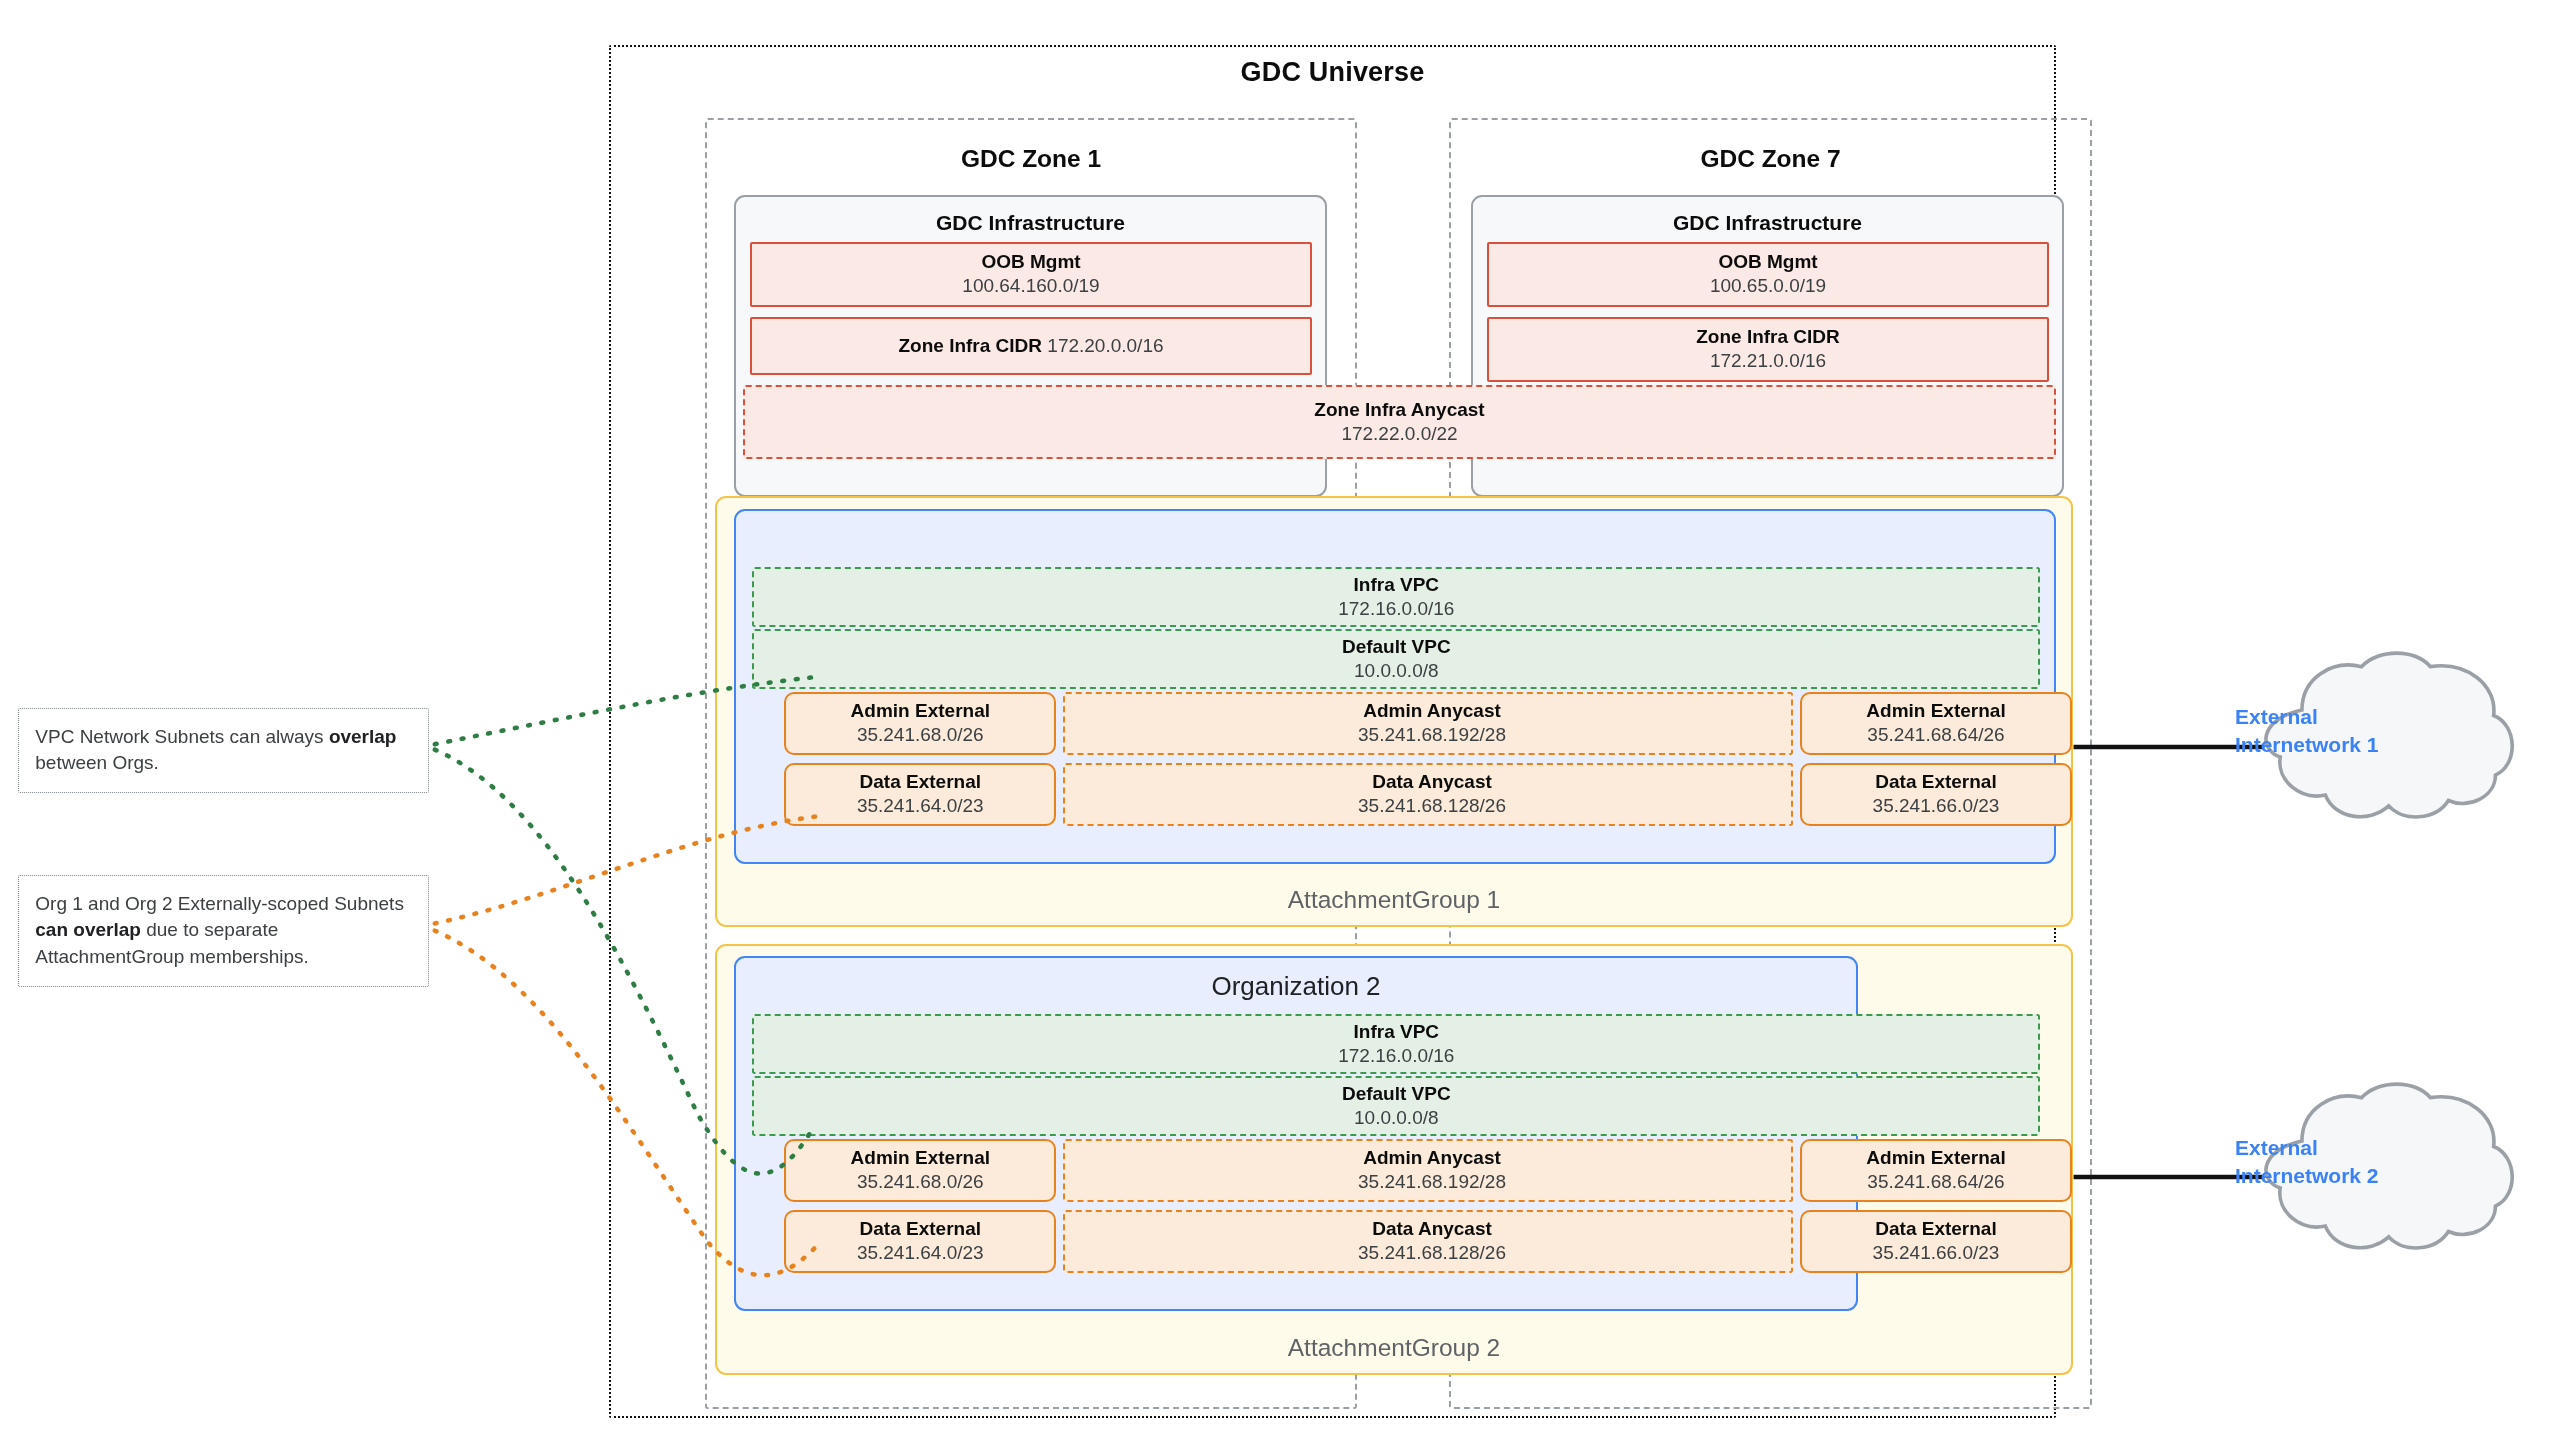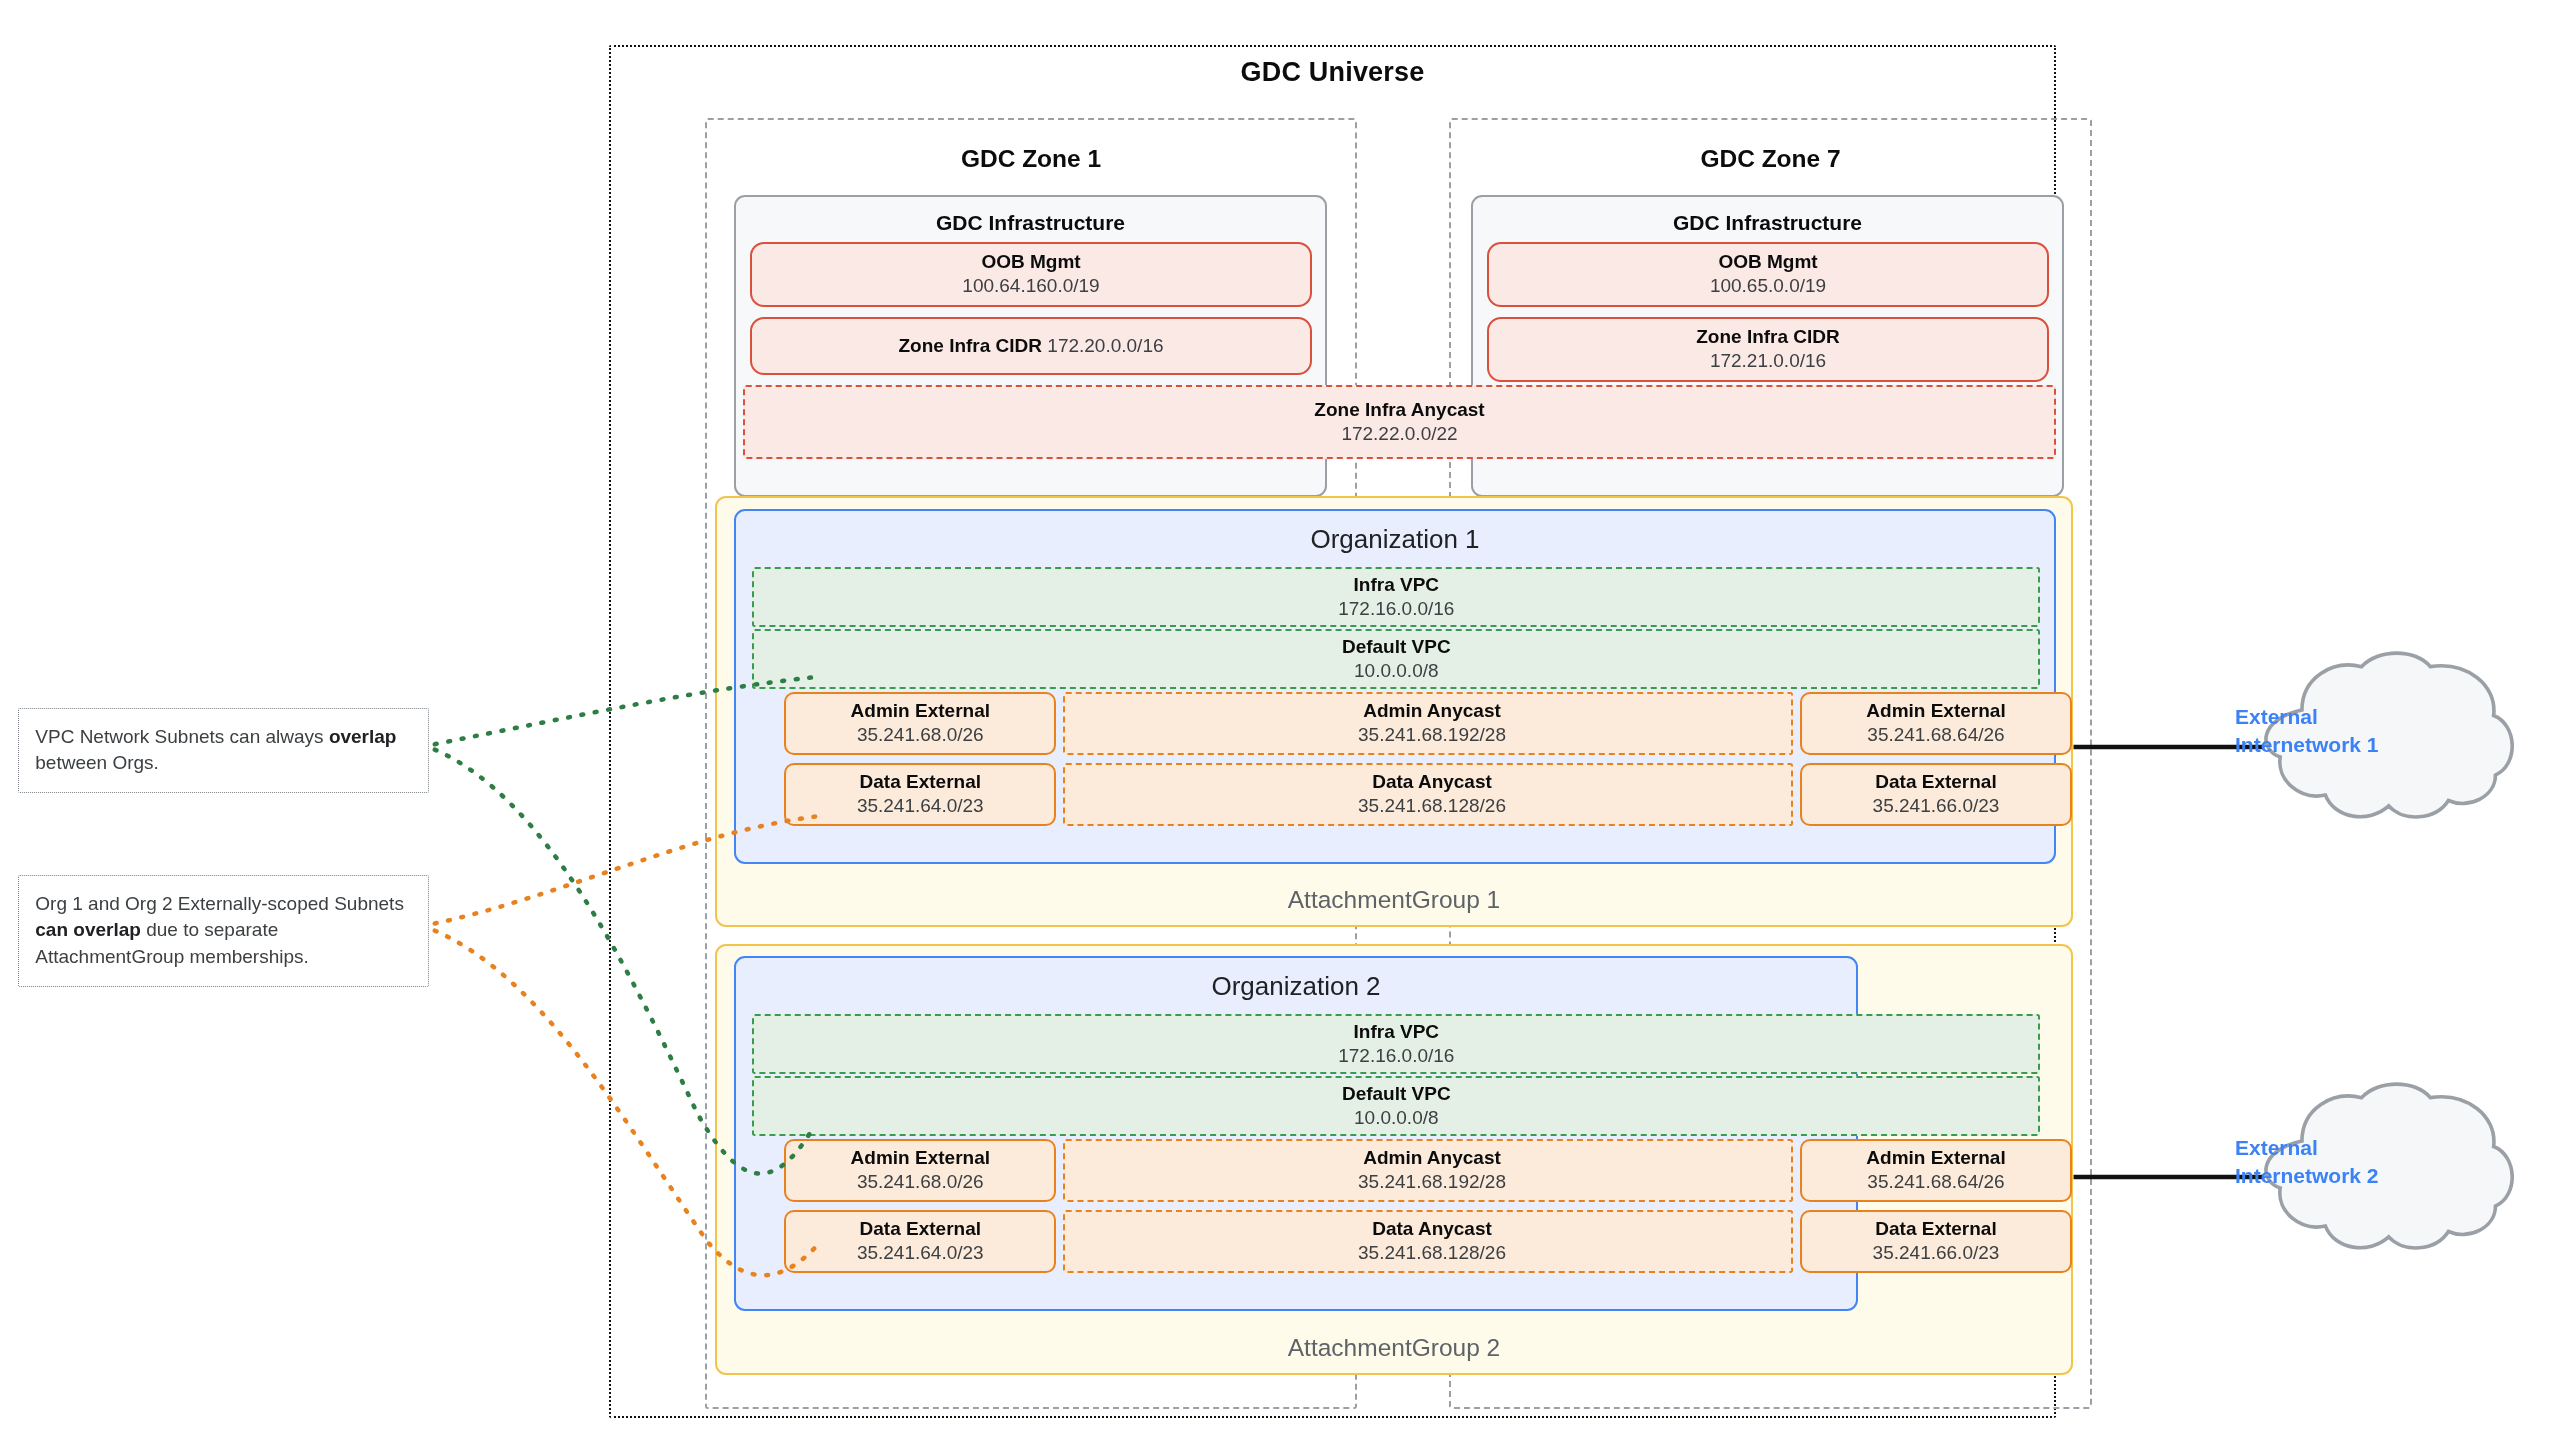--- a/index.html
+++ b/index.html
@@ -51,21 +51,21 @@
   #infra2 { left: 1471px; top: 195px; width: 593px; height: 302px; }
   .infra-title {
     position: absolute; top: 13.6px; left: 0; width: 100%;
     text-align: center; font-size: 21px; font-weight: bold; color: #0c0c0c;
   }
 
   
   .redbox {
     position: absolute;
     border: 2.7px solid #D9503C;
-    border-radius: 14px;
+    border-radius: 2px;
     background: #FBE9E6;
     display: flex; flex-direction: column;
     align-items: center; justify-content: center;
     text-align: center;
   }
   .redbox.dashedb {
     border: 2.7px dashed #D9503C;
     border-radius: 2.7px;
   }
   .lbl   { font-size: 19px; font-weight: bold; color: #0c0c0c; line-height: 1.25; }
@@ -215,21 +215,20 @@
   <div class="redbox dashedb abs" id="anycast-zone">
     <div class="lbl">Zone Infra Anycast</div>
     <div class="cidr">172.22.0.0/22</div>
   </div>
 
   <div class="attgroup" id="ag1">
     <div class="ag-label">AttachmentGroup 1</div>
   </div>
 
   <div class="org" id="org1">
-    <div class="org-title">Organization 1</div>
 
     <div class="vpc" style="left:16.3px; top:56px; width:1288px; height:60px;">
       <div class="lbl">Infra VPC</div>
       <div class="cidr">172.16.0.0/16</div>
     </div>
 
     <div class="vpc" style="left:16.3px; top:118px; width:1288px; height:60px;">
       <div class="lbl">Default VPC</div>
       <div class="cidr">10.0.0.0/8</div>
     </div>

